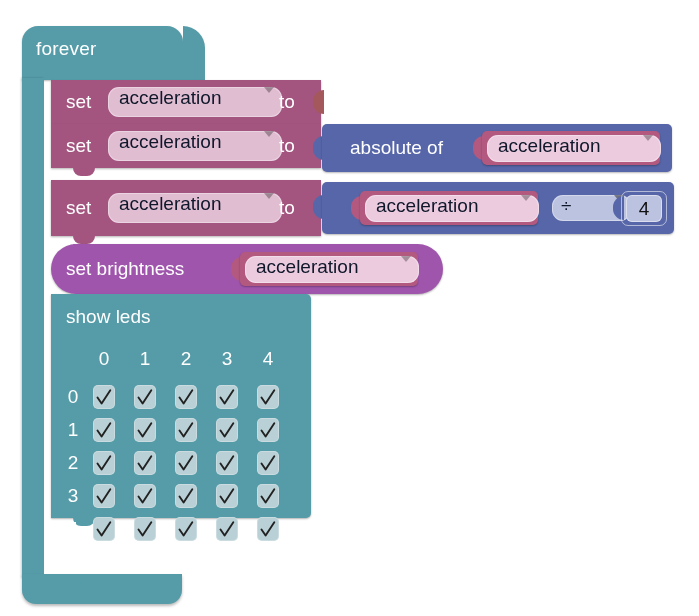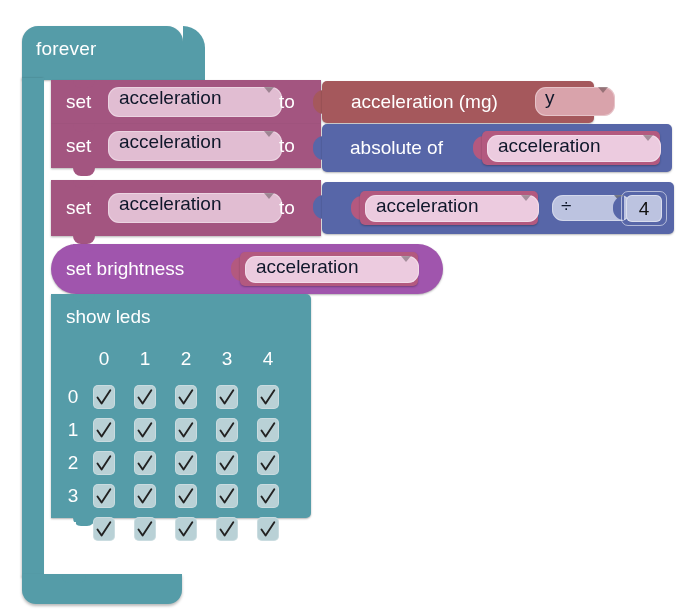--- a/index.html
+++ b/index.html
@@ -165,27 +165,20 @@
     <div class="bump"></div>
     <div class="stmt-text" style="left:15px;top:11px;">set</div>
     <div class="field f-pink" style="left:57px;top:7px;height:30px;">
       <span>acceleration</span>
       <span class="caret"></span>
     </div>
     <div class="stmt-text" style="left:228px;top:11px;">to</div>
   </div>
 
   <div class="tabfill" style="left:313px;top:102px;background:#a5585c;"></div>
-  <div class="rep c-accel" style="left:322px;top:81px;width:272px;height:42px;">
-    <div class="rep-text" style="left:29px;top:10px;">acceleration (mg)</div>
-    <div class="field f-rose" style="left:213px;top:6px;height:29px;padding:0 7px 0 10px;">
-      <span>y</span>
-      <span class="caret"></span>
-    </div>
-  </div>
 
   <div class="stmt c-set" style="left:51px;top:124px;width:270px;height:44px;">
     <div class="notch"></div>
     <div class="bump"></div>
     <div class="stmt-text" style="left:15px;top:11px;">set</div>
     <div class="field f-pink" style="left:57px;top:7px;height:30px;">
       <span>acceleration</span>
       <span class="caret"></span>
     </div>
     <div class="stmt-text" style="left:228px;top:11px;">to</div>

